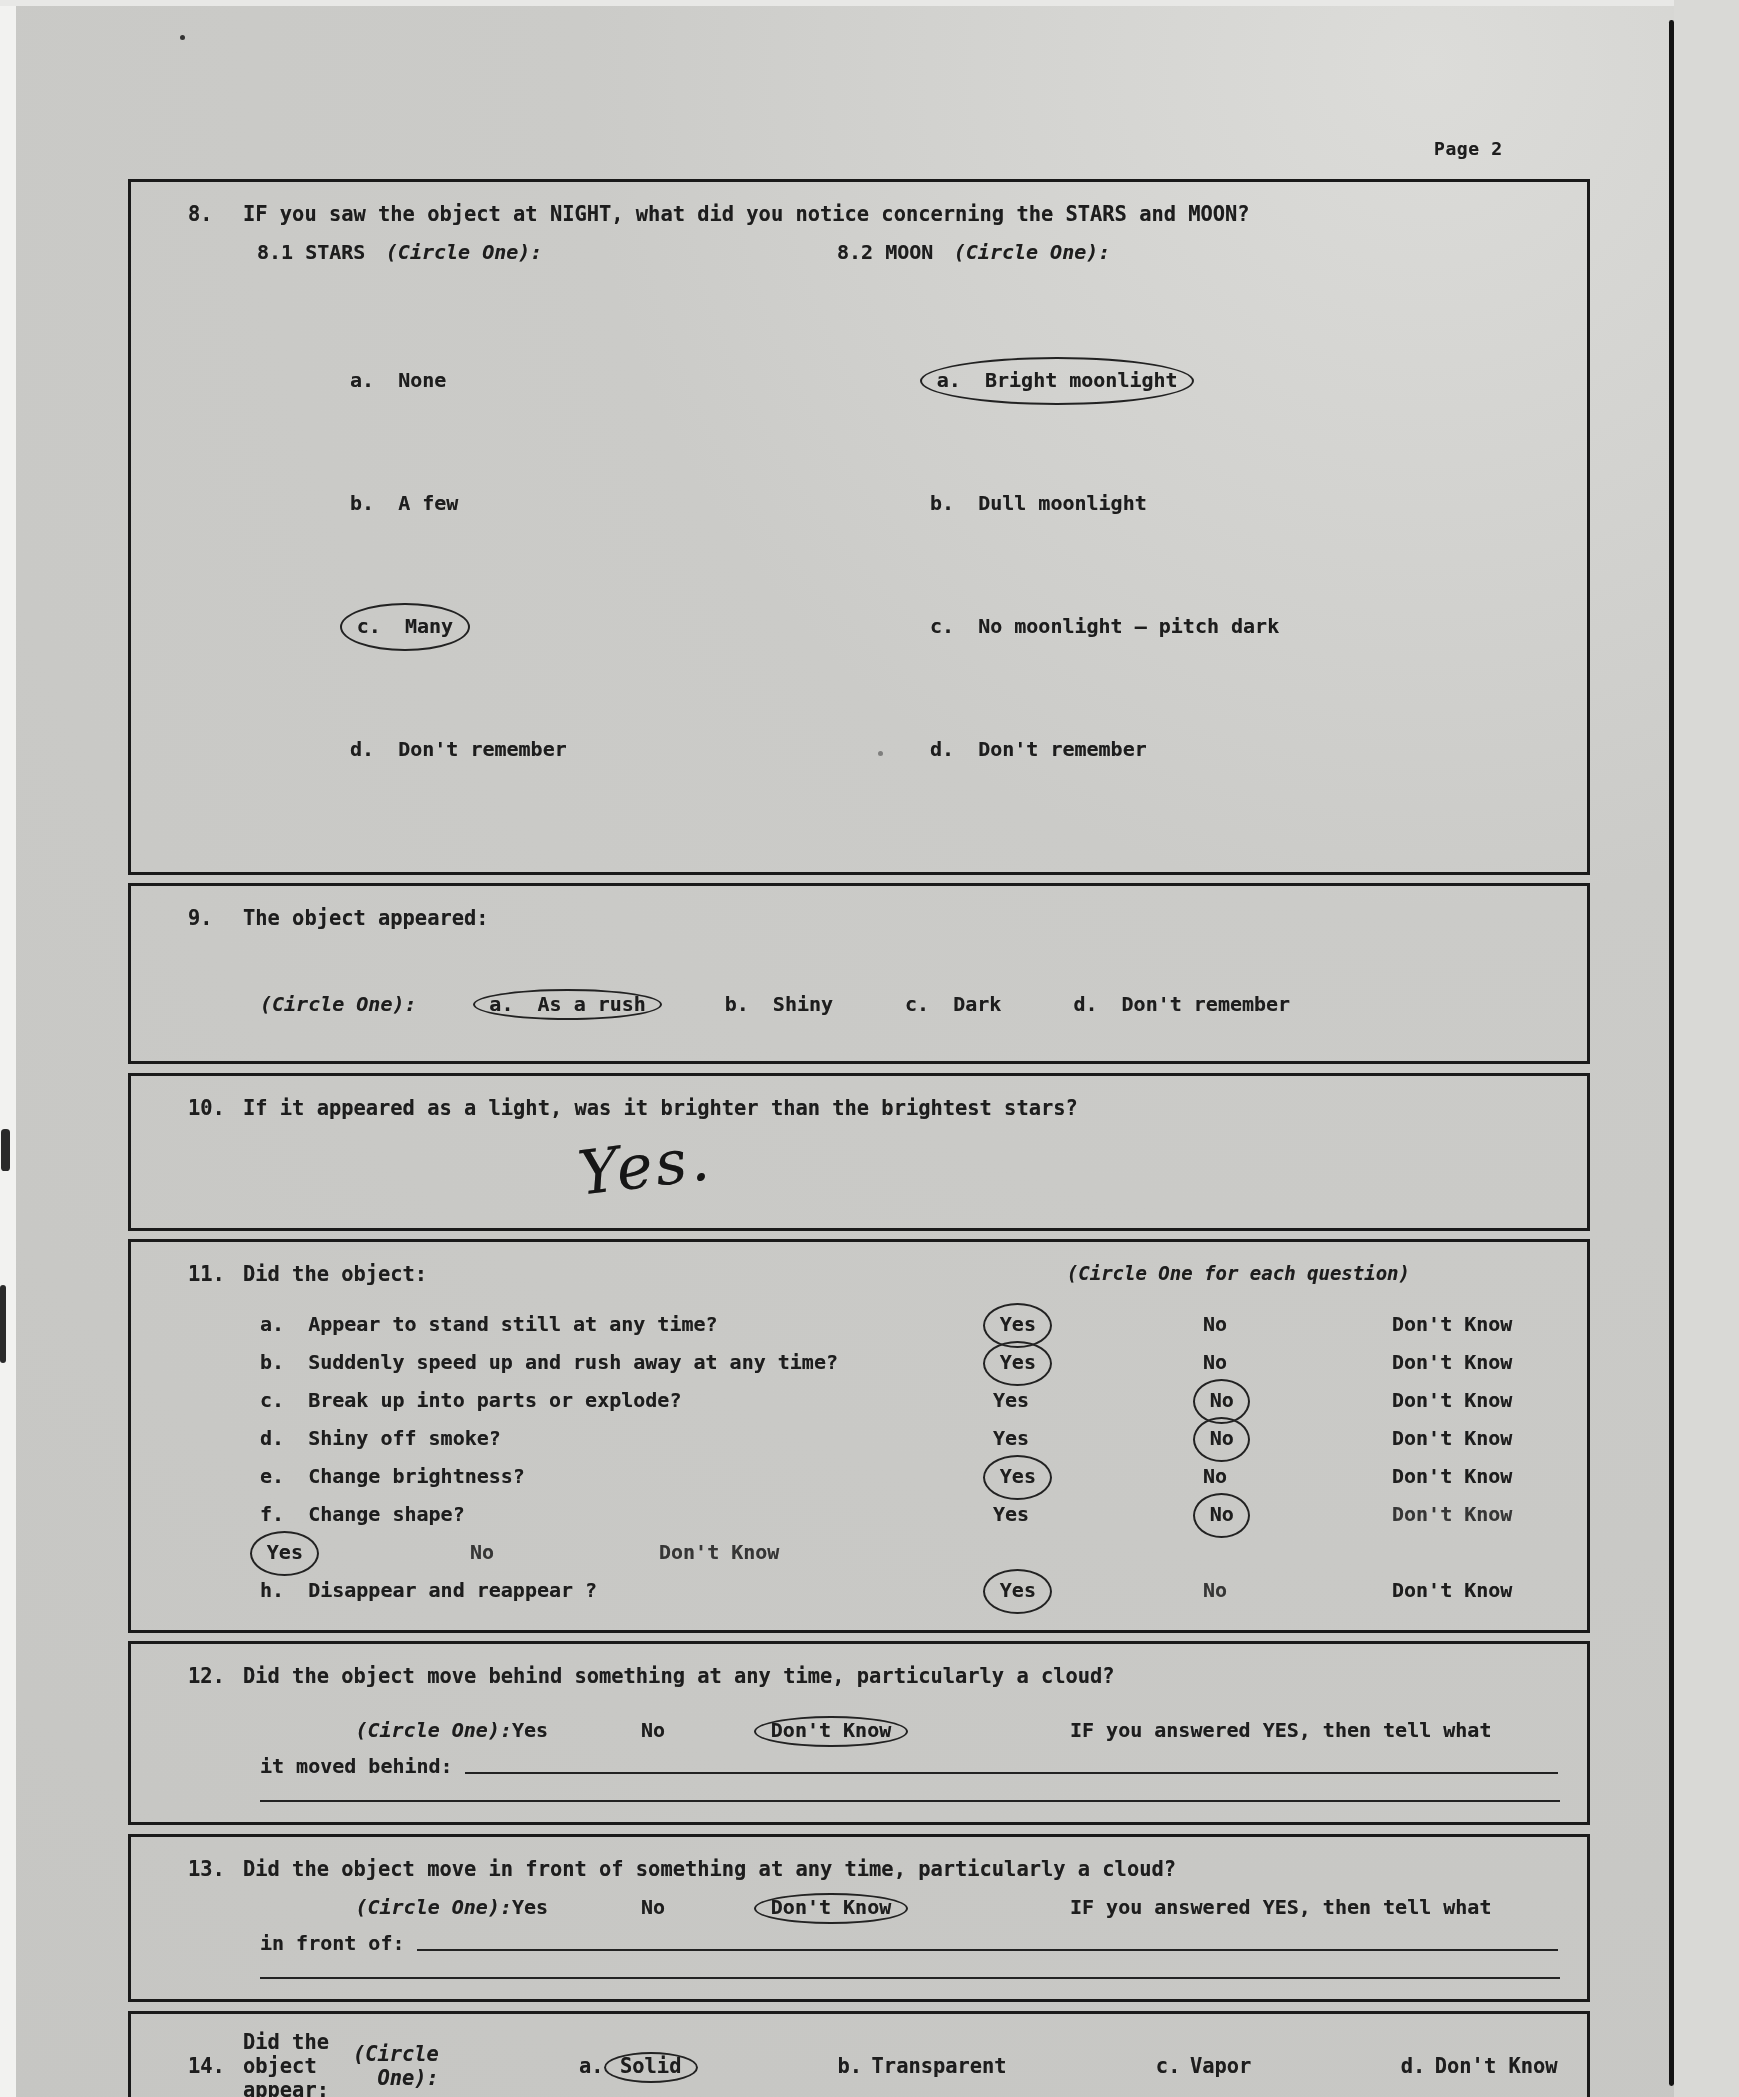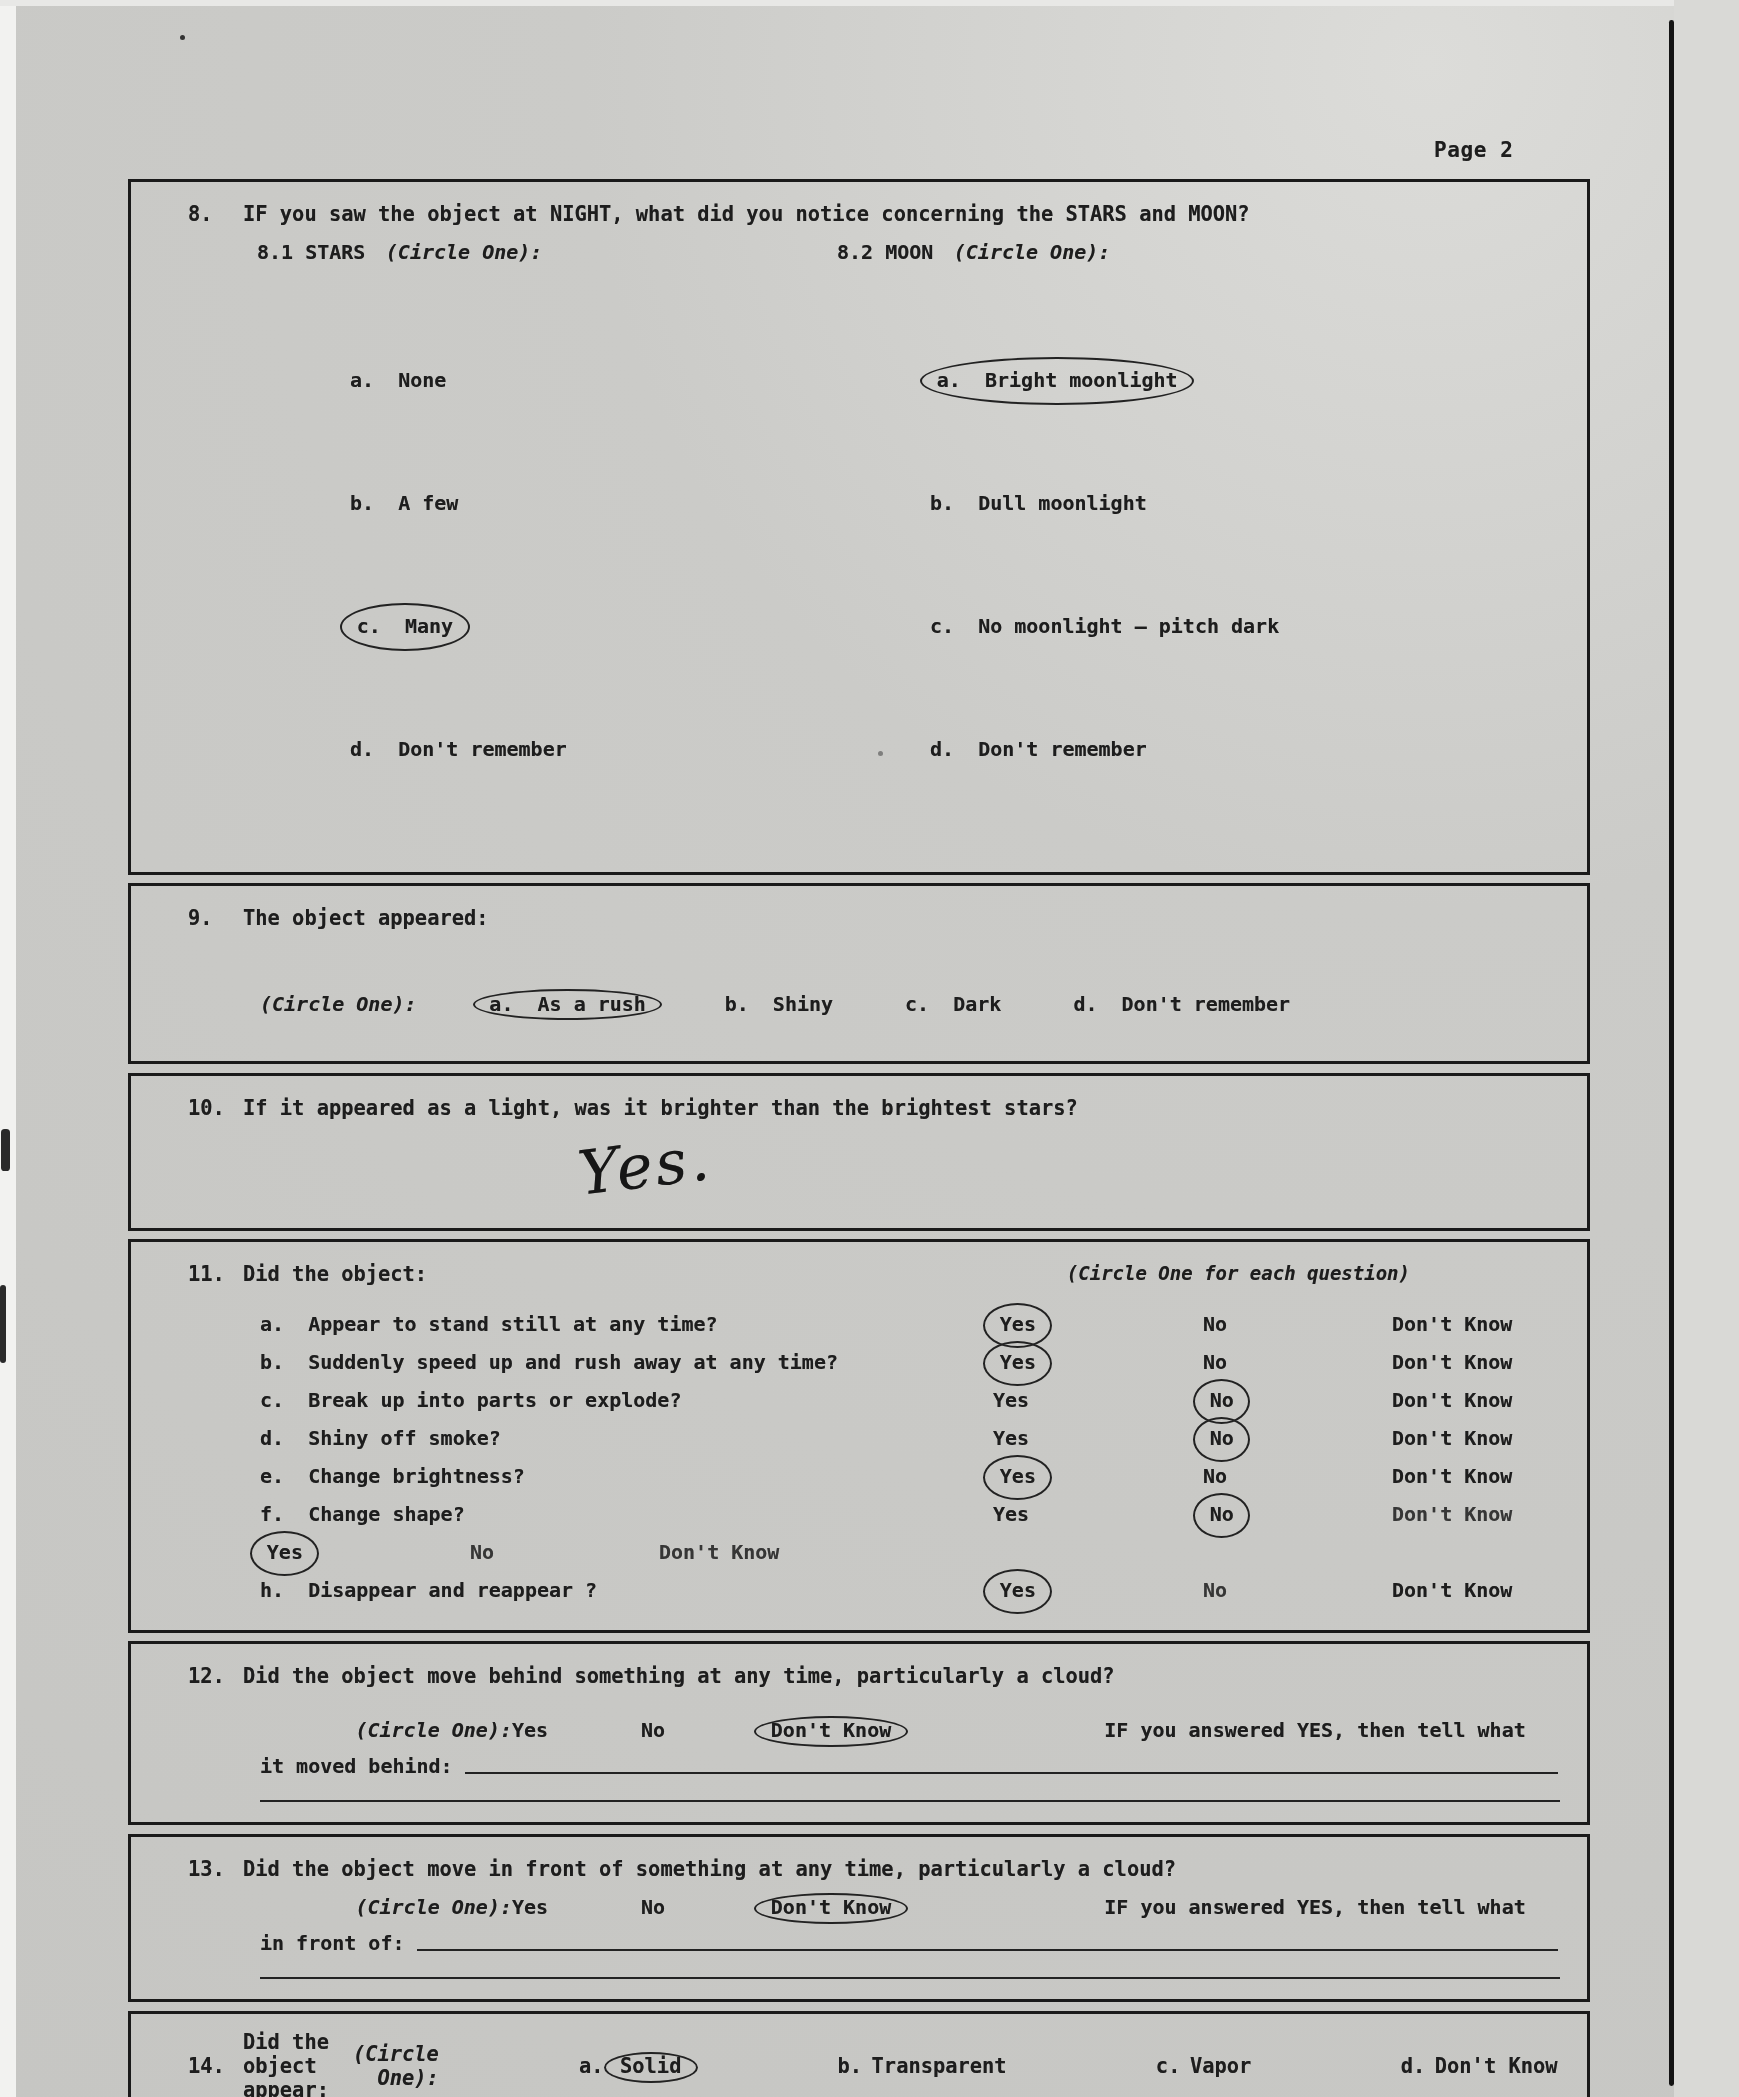--- a/index.html
+++ b/index.html
@@ -15,21 +15,21 @@
   .scan-edge-top{position:absolute;left:0;top:0;width:100%;height:6px;background:#e8e8e6;}
   .page-edge-line{position:absolute;left:1669px;top:20.4px;width:5.4px;height:2066px;background:#141414;border-radius:2.4px;}
   .right-strip{position:absolute;left:1674px;top:0;width:65px;height:100%;background:#d9d9d6;}
   .blob{position:absolute;background:#2a2a2a;border-radius:3.6px;}
   .blob1{left:1.2px;top:1129px;width:8.4px;height:42px;}
   .blob2{left:0px;top:1285px;width:6px;height:78px;}
   .dot{position:absolute;width:5.4px;height:5.4px;border-radius:50%;background:#333;}
   .dot1{left:180px;top:35px;}
   .dot2{left:878px;top:751px;opacity:.5;}
 
-  .page-label{position:absolute;left:1434px;top:138px;font-size:21px;letter-spacing:0.6px;}
+  .page-label{position:absolute;left:1434px;top:138px;font-size:18px;letter-spacing:0.6px;}
 
   .form{position:absolute;left:128px;top:179px;width:1462px;}
   .box{border:3px solid #1a1a1a;margin-bottom:8.4px;padding:18px 27px 20.4px 57px;}
 
   .trow{display:flex;font-size:20.4px;line-height:1.45;}
   .num{display:inline-block;width:55px;flex:0 0 55px;}
   .ttl{flex:1;}
   .ital{font-style:italic;text-align:right;}
 
   
@@ -62,21 +62,21 @@
   .q11-yes{width:174px;flex:0 0 174px;}
   .q11-no{width:153px;flex:0 0 153px;}
   .q11-dk{flex:1;}
 
   
   .rowc{display:flex;align-items:center;margin:26.4px 0 0 72px;font-size:20px;}
   .co12{width:252px;flex:0 0 252px;}
   .c12a{width:129px;flex:0 0 129px;}
   .c12b{width:123px;flex:0 0 123px;}
   .c12c{width:258px;flex:0 0 258px;}
-  .side{flex:1;padding-left:48px;white-space:pre;text-align:center;}
+  .side{flex:1;padding-left:48px;white-space:pre;}
   .rowl{display:flex;align-items:flex-end;margin:6px 0 0 72px;font-size:20px;}
   .uline{flex:1;border-bottom:2.4px solid #222;margin:0 2.4px 4.2px 12px;height:24px;}
   .uline-row{margin:21.6px 0 0 72px;border-bottom:2.4px solid #222;height:0;}
 
   
   .row14{display:flex;align-items:center;font-size:20.4px;padding:3.6px 0;}
   .row14 .co14{margin:0 42px 0 24px;}
   .row14 .o14{margin-right:51px;white-space:pre;}
   .row14 .l14{margin-right:9.6px;} .fB{opacity:.85;}
 </style>

